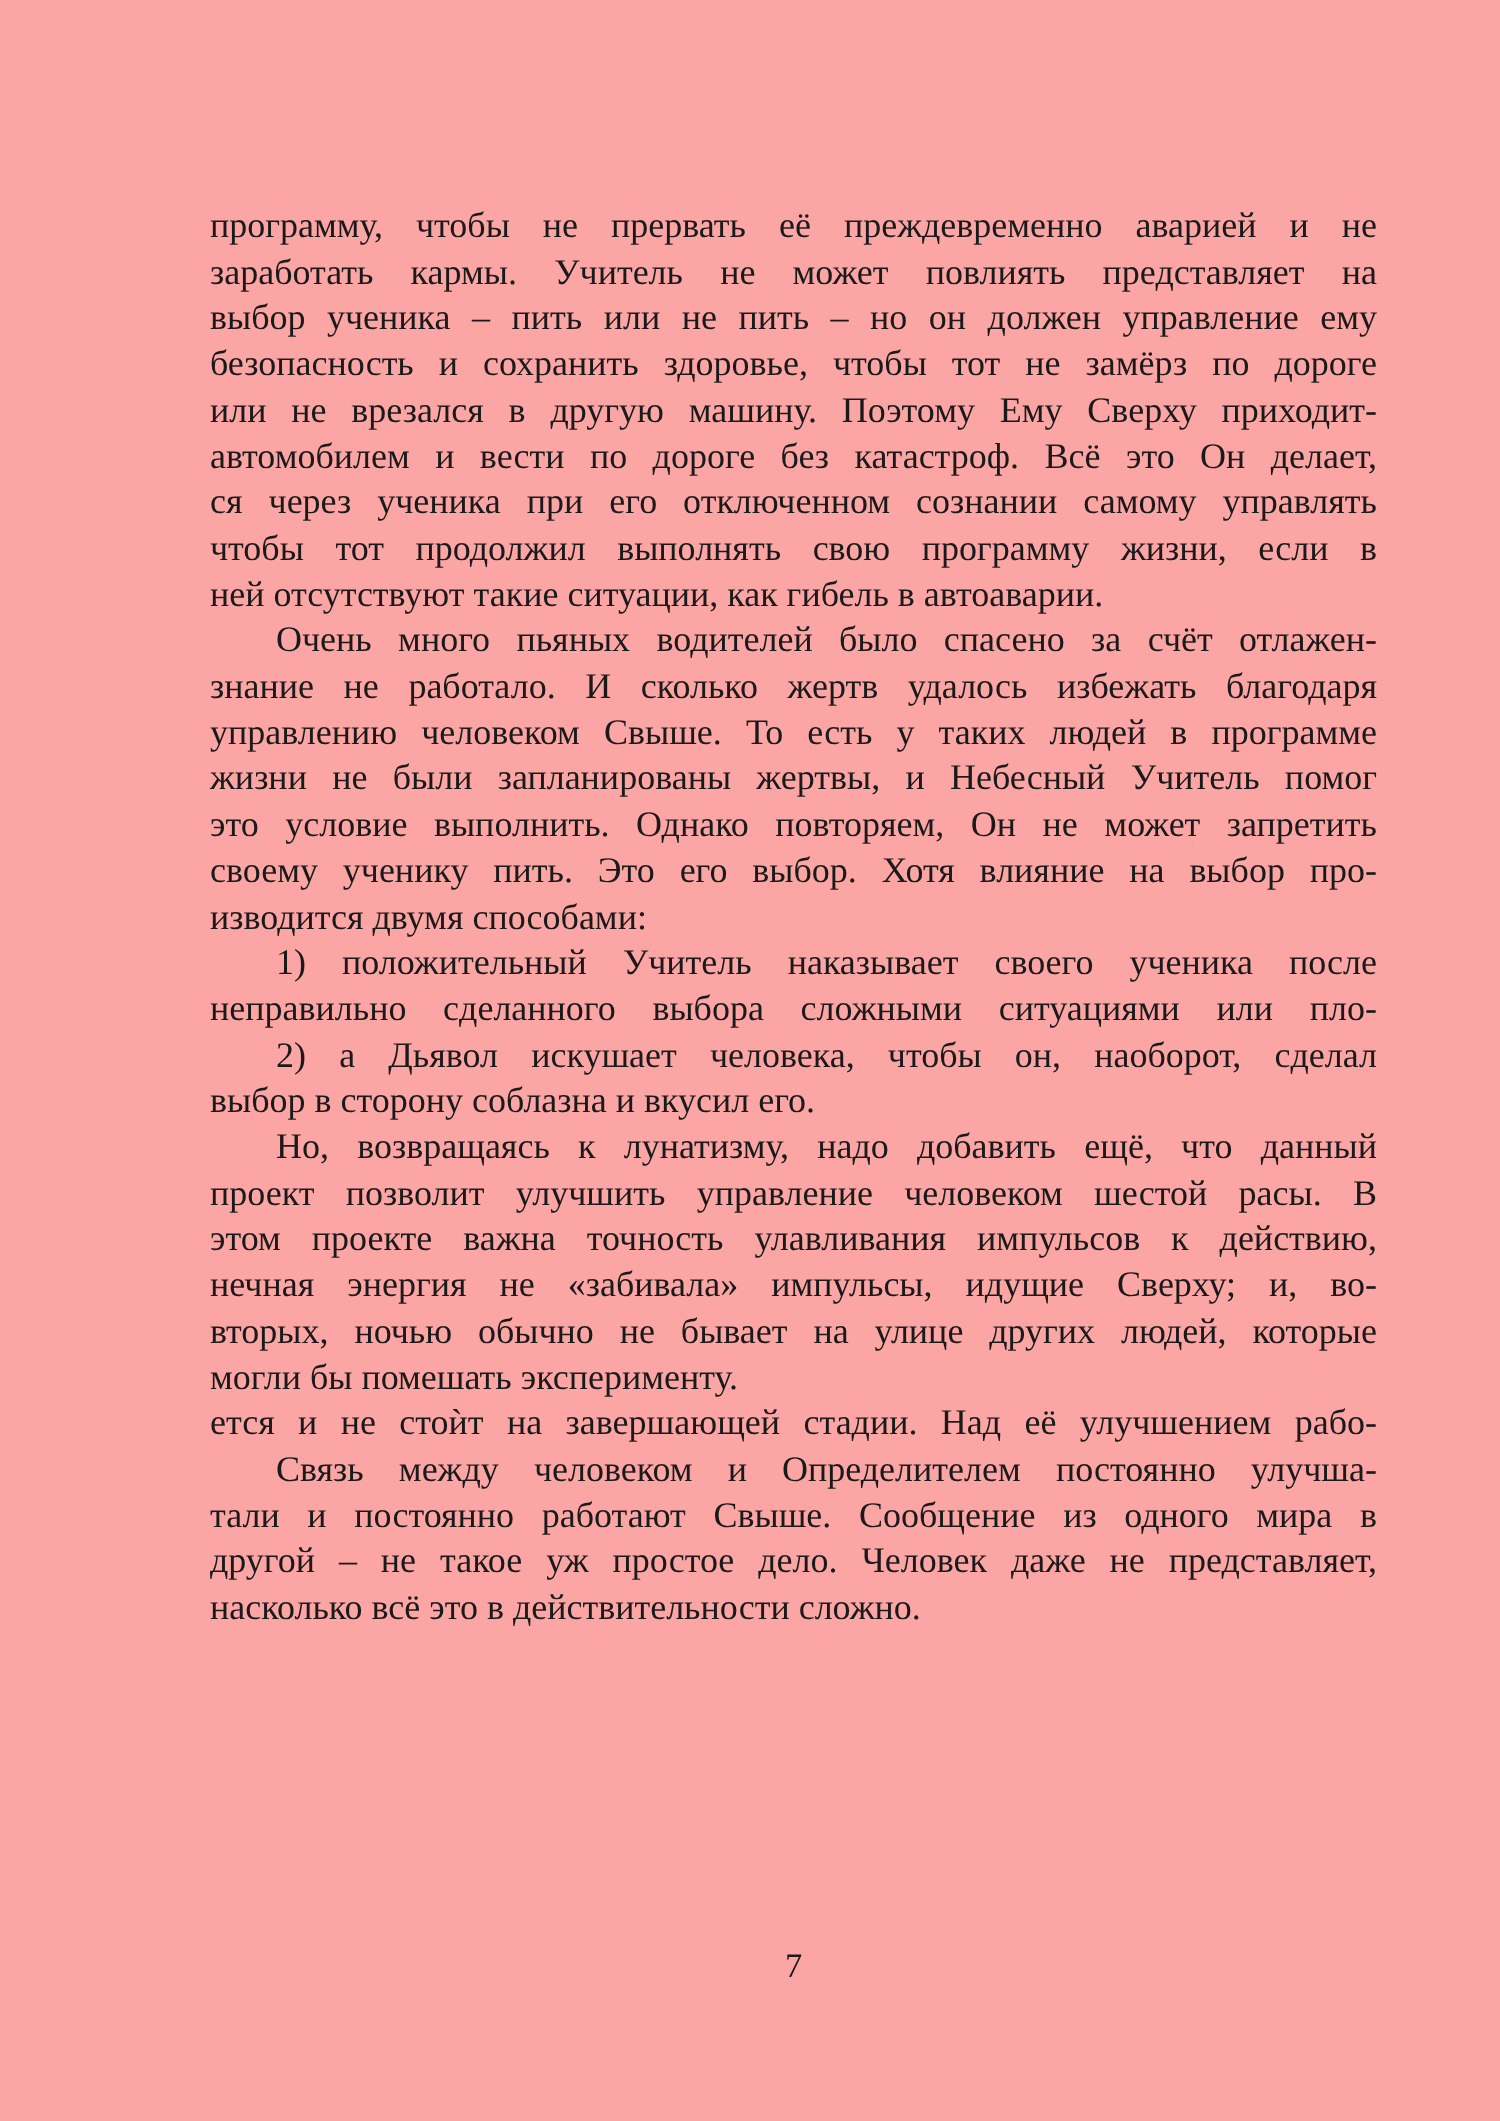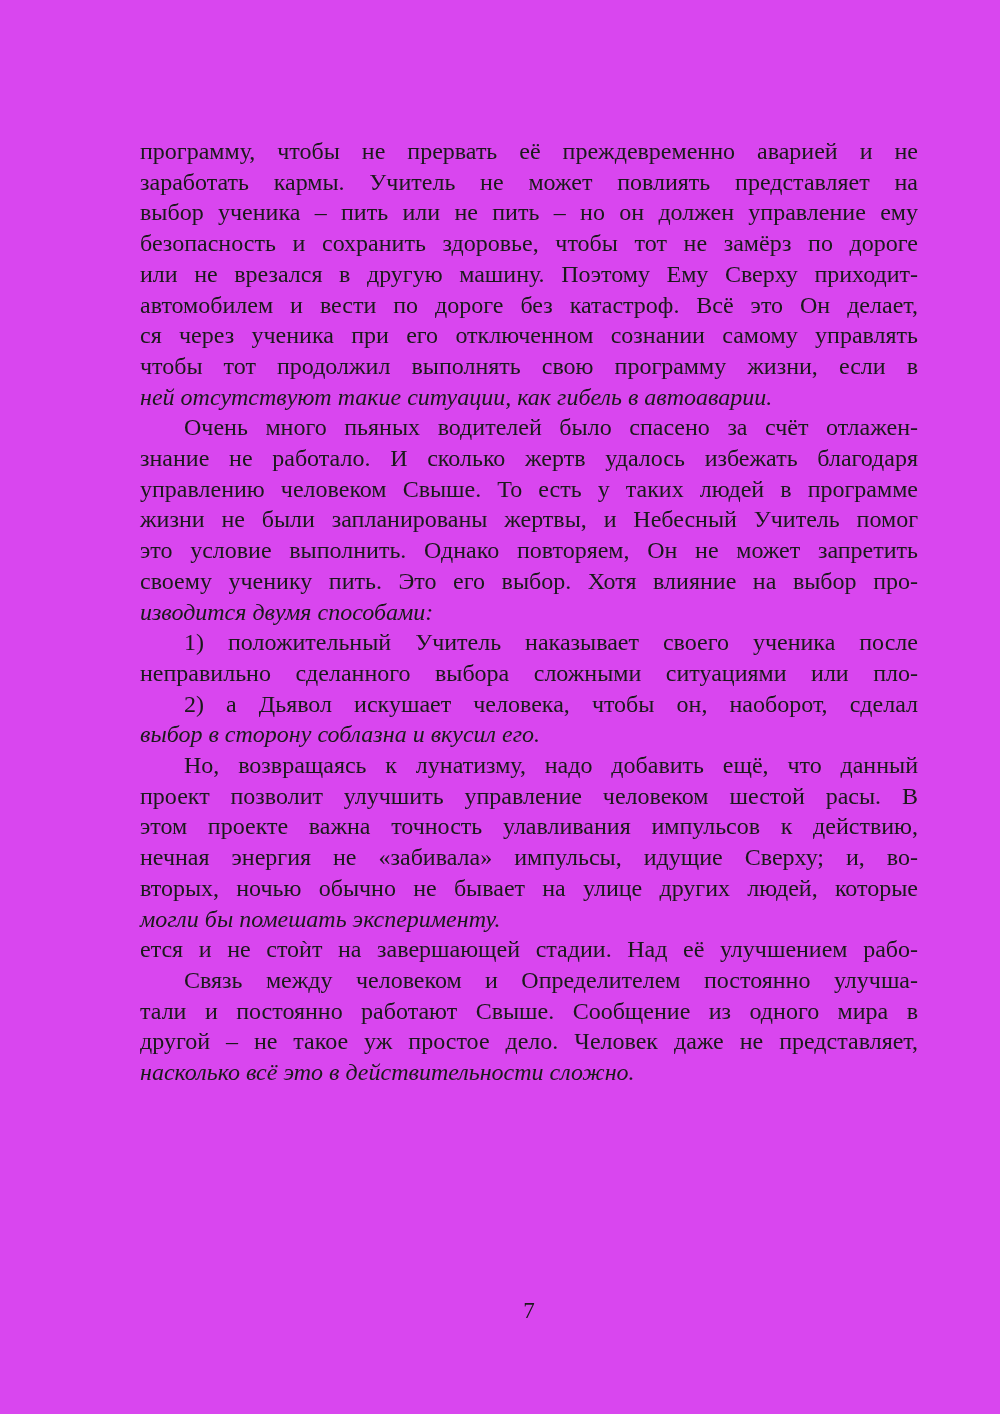--- a/index.html
+++ b/index.html
@@ -4,21 +4,21 @@
 <style>
   html, body {
     margin: 0;
     padding: 0;
     background: #ffffff;
   }
   .page {
     position: relative;
     width: 1000px;
     height: 1414px;
-    background: #d946ef;
+    background: #fca5a5;
     overflow: hidden;
     font-family: "Liberation Serif", "DejaVu Serif", serif;
     color: #1a1a1a;
   }
   .text-block {
     position: absolute;
     left: 140px;
     top: 136px;
     width: 778px;
     font-size: 24px;
@@ -29,21 +29,20 @@
     padding: 0;
   }
   .ln {
     display: block;
     text-align: justify;
     text-align-last: justify;
     white-space: normal;
   }
   .ln.end {
     text-align-last: left;
-    font-style: italic;
   }
   .ln.ind {
     text-indent: 44px;
   }
   .page-number {
     position: absolute;
     left: 140px;
     top: 1296px;
     width: 778px;
     text-align: center;

